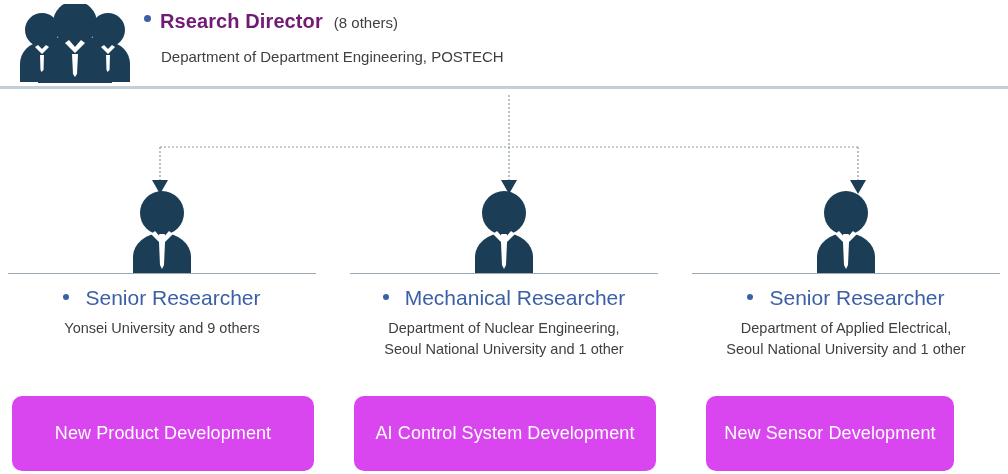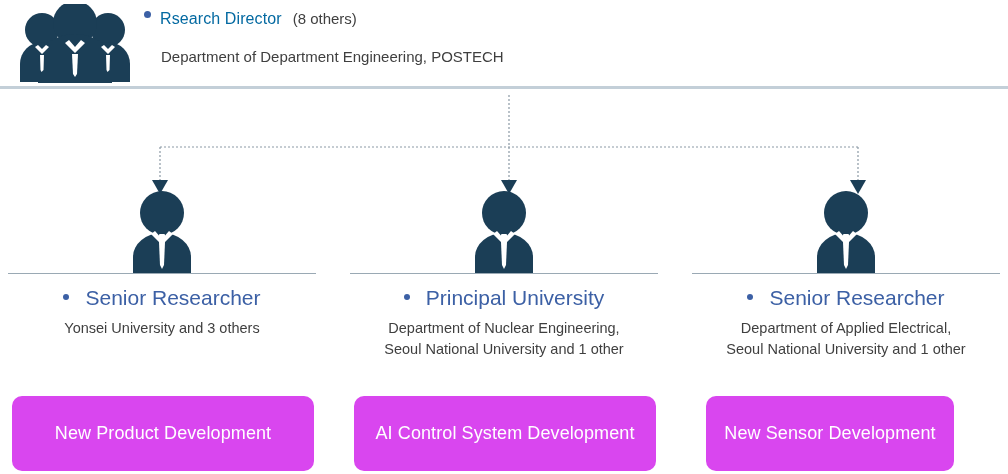--- a/index.html
+++ b/index.html
@@ -50,24 +50,25 @@
     width: 7px;
     height: 7px;
     border-radius: 50%;
     background: #3c60a5;
     margin-right: 9px;
     position: relative;
     top: -6px;
     flex: 0 0 auto;
   }
   .title-main {
-    font-size: 16px;
-    color: #0369a1;
+    font-size: 20px;
+    color: #701a75;
     letter-spacing: 0.1px;
     white-space: nowrap;
+    font-weight: bold;
   }
   .title-sub {
     font-size: 15px;
     color: #3f3f3f;
     margin-left: 11px;
     white-space: nowrap;
   }
   .header-dept {
     margin-top: 6px;
     margin-left: 17px;
@@ -264,21 +265,21 @@
             </g>
           </svg>
         </div>
       </div>
       <div class="col-divider"></div>
       <div class="role-row">
         <span class="role-bullet"></span>
         <span class="role-label">Senior Researcher</span>
       </div>
       <div class="affil">
-        <span class="affil-line">Yonsei University and 3 others</span>
+        <span class="affil-line">Yonsei University and 9 others</span>
       </div>
       <div class="project-box">
         <span class="project-label">New Product Development</span>
       </div>
     </div>
 
     <div class="column c1">
       <div class="person-icon-wrap">
         <div class="person-icon">
           <svg viewBox="0 0 66 86" width="66" height="86" aria-hidden="true">
@@ -290,21 +291,21 @@
               <path d="M22 47 L33 58 L44 47 L40 44 L33 52 L26 44 Z"></path>
               <rect x="30" y="47" width="6" height="7" rx="1"></rect>
               <path d="M30 55 L36 55 L35 78 L33 82 L31 78 Z"></path>
             </g>
           </svg>
         </div>
       </div>
       <div class="col-divider"></div>
       <div class="role-row">
         <span class="role-bullet"></span>
-        <span class="role-label">Principal University</span>
+        <span class="role-label">Mechanical Researcher</span>
       </div>
       <div class="affil">
         <span class="affil-line">Department of Nuclear Engineering,</span>
         <span class="affil-line">Seoul National University and 1 other</span>
       </div>
       <div class="project-box">
         <span class="project-label">AI Control System Development</span>
       </div>
     </div>
 

